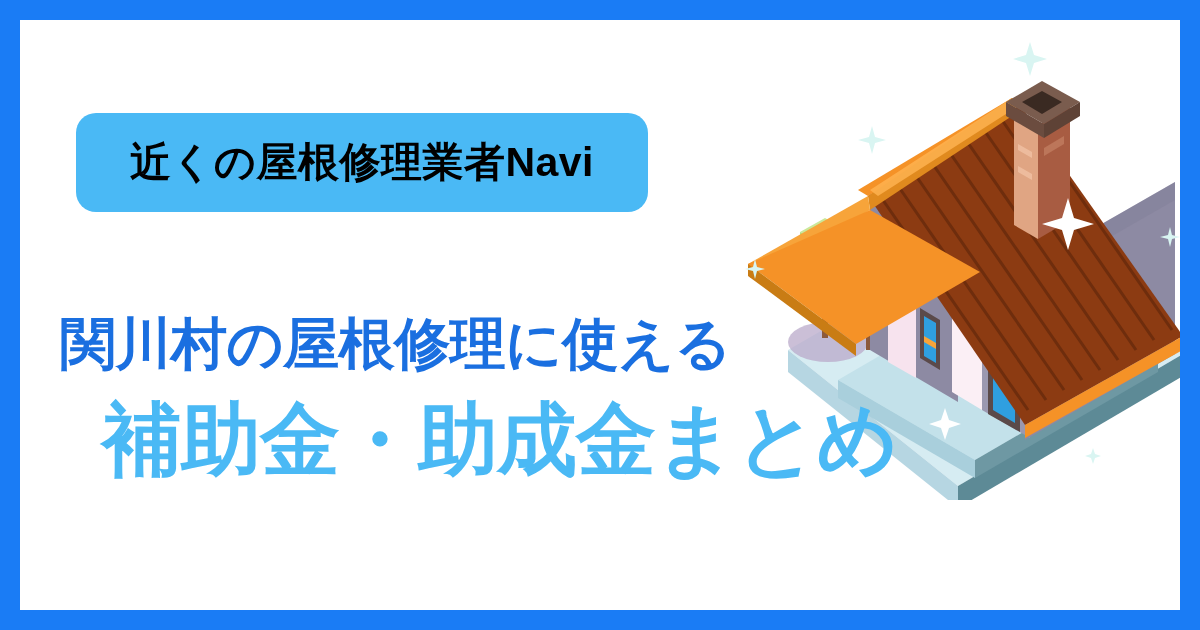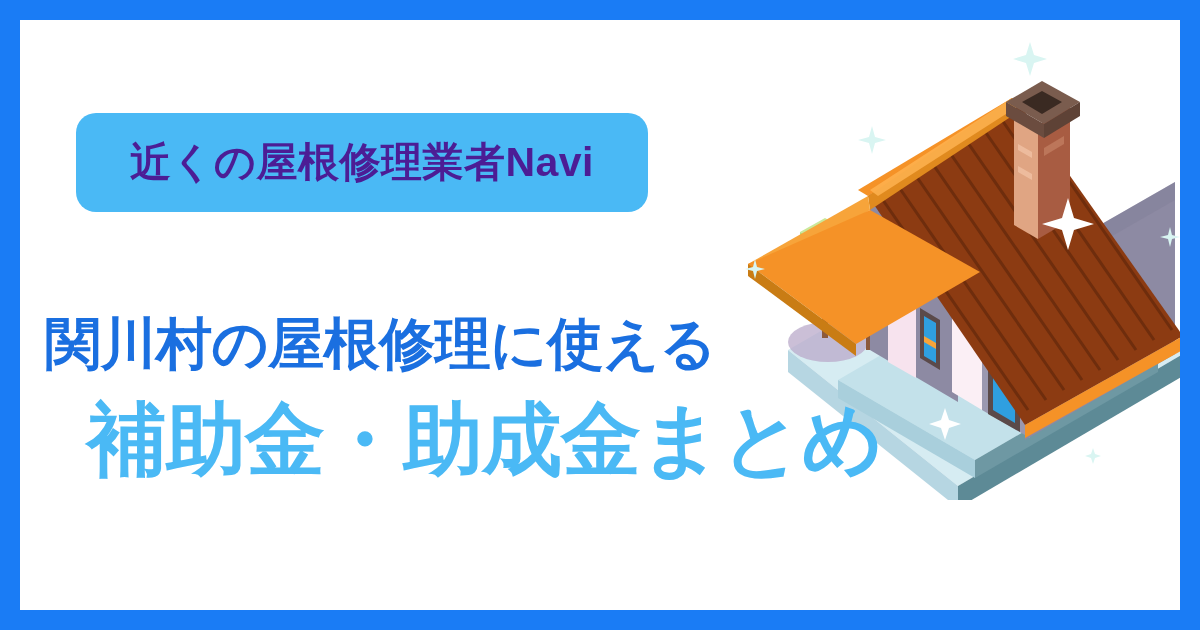--- a/index.html
+++ b/index.html
@@ -40,32 +40,32 @@
     top: 93px;
     width: 572px;
     height: 99px;
     border-radius: 20px;
     background: #4ab9f5;
     display: flex;
     align-items: center;
     justify-content: center;
   }
   #brand-badge-label {
-    color: #4c1d95;
+    color: #000000;
     font-size: 41px;
     font-weight: 700;
     letter-spacing: 0.5px;
     line-height: 1;
     white-space: nowrap;
   }
 
   
   #headline-block {
     position: absolute;
-    left: 25px;
+    left: 40px;
     top: 295px;
     width: 900px;
   }
   #headline-line-1 {
     color: #1a6fe0;
     font-size: 56px;
     font-weight: 700;
     line-height: 1.05;
     letter-spacing: -0.5px;
     white-space: nowrap;

